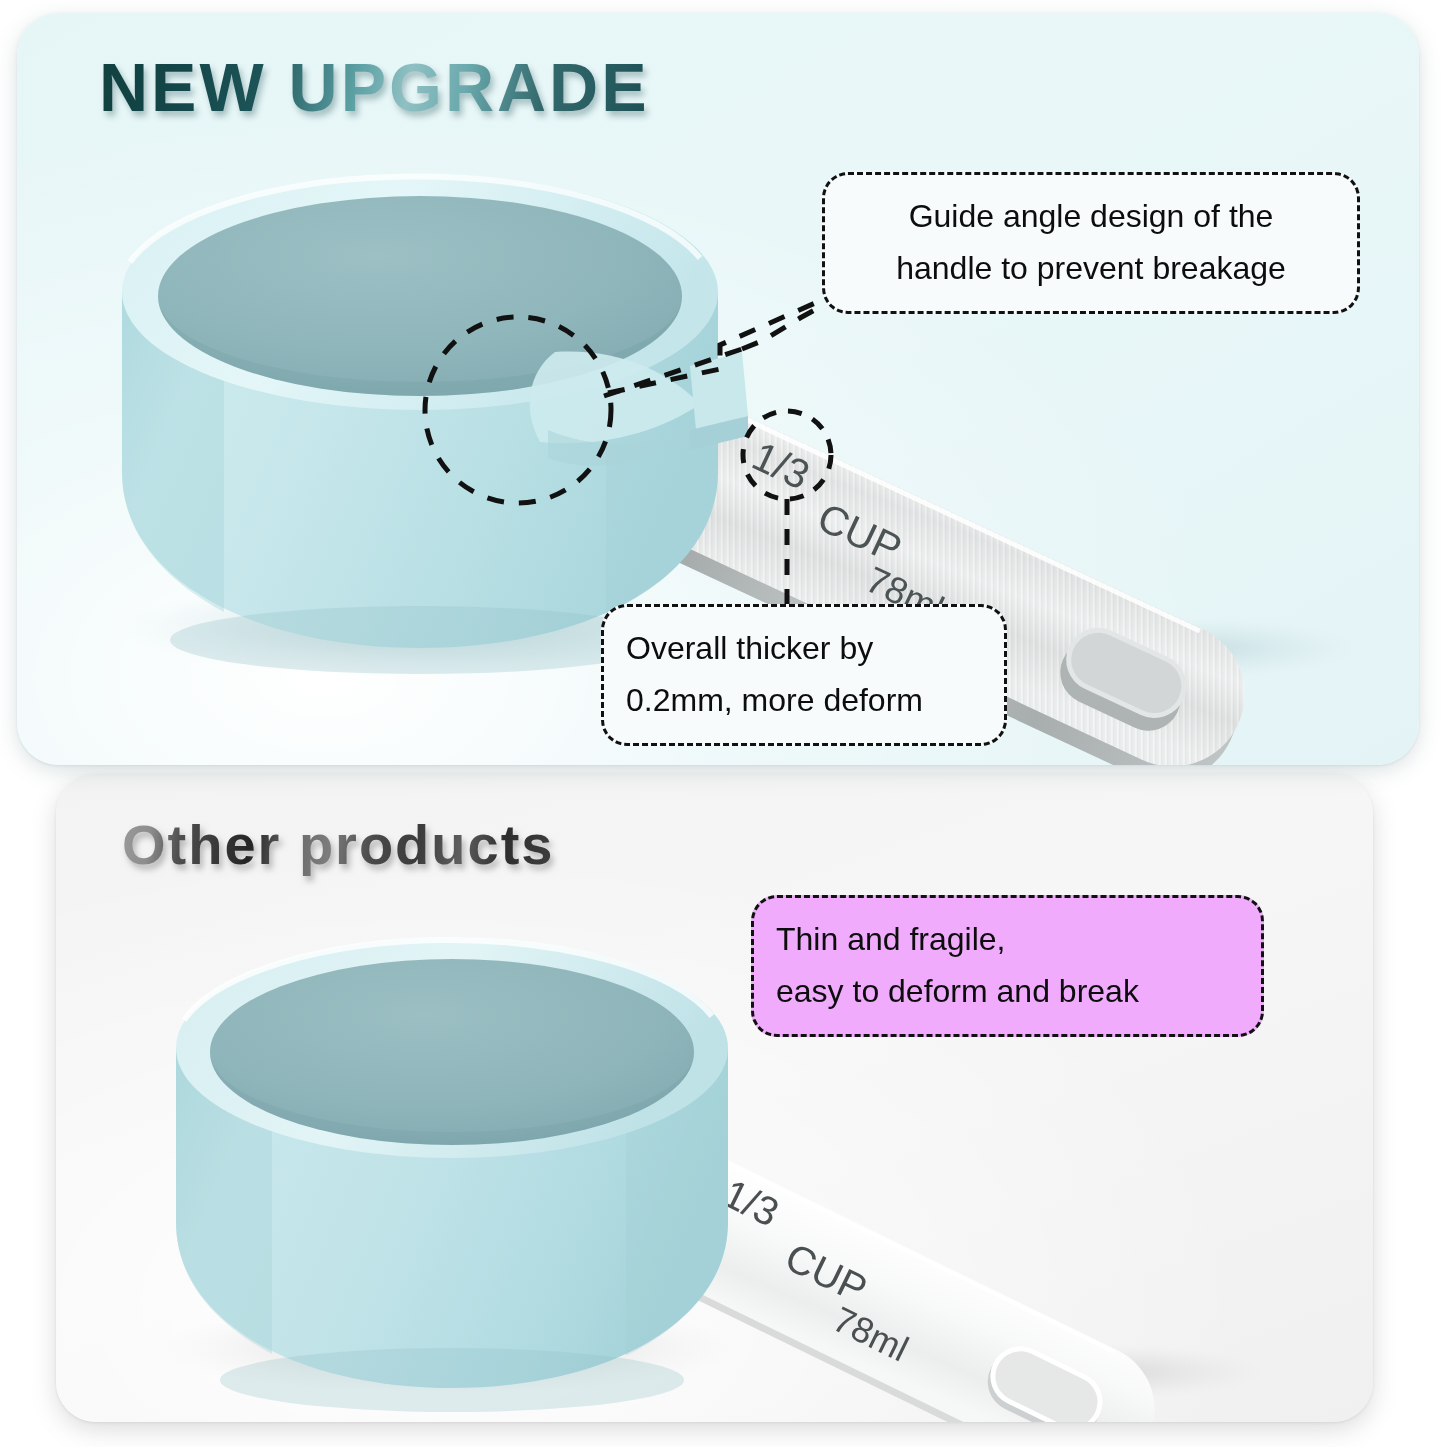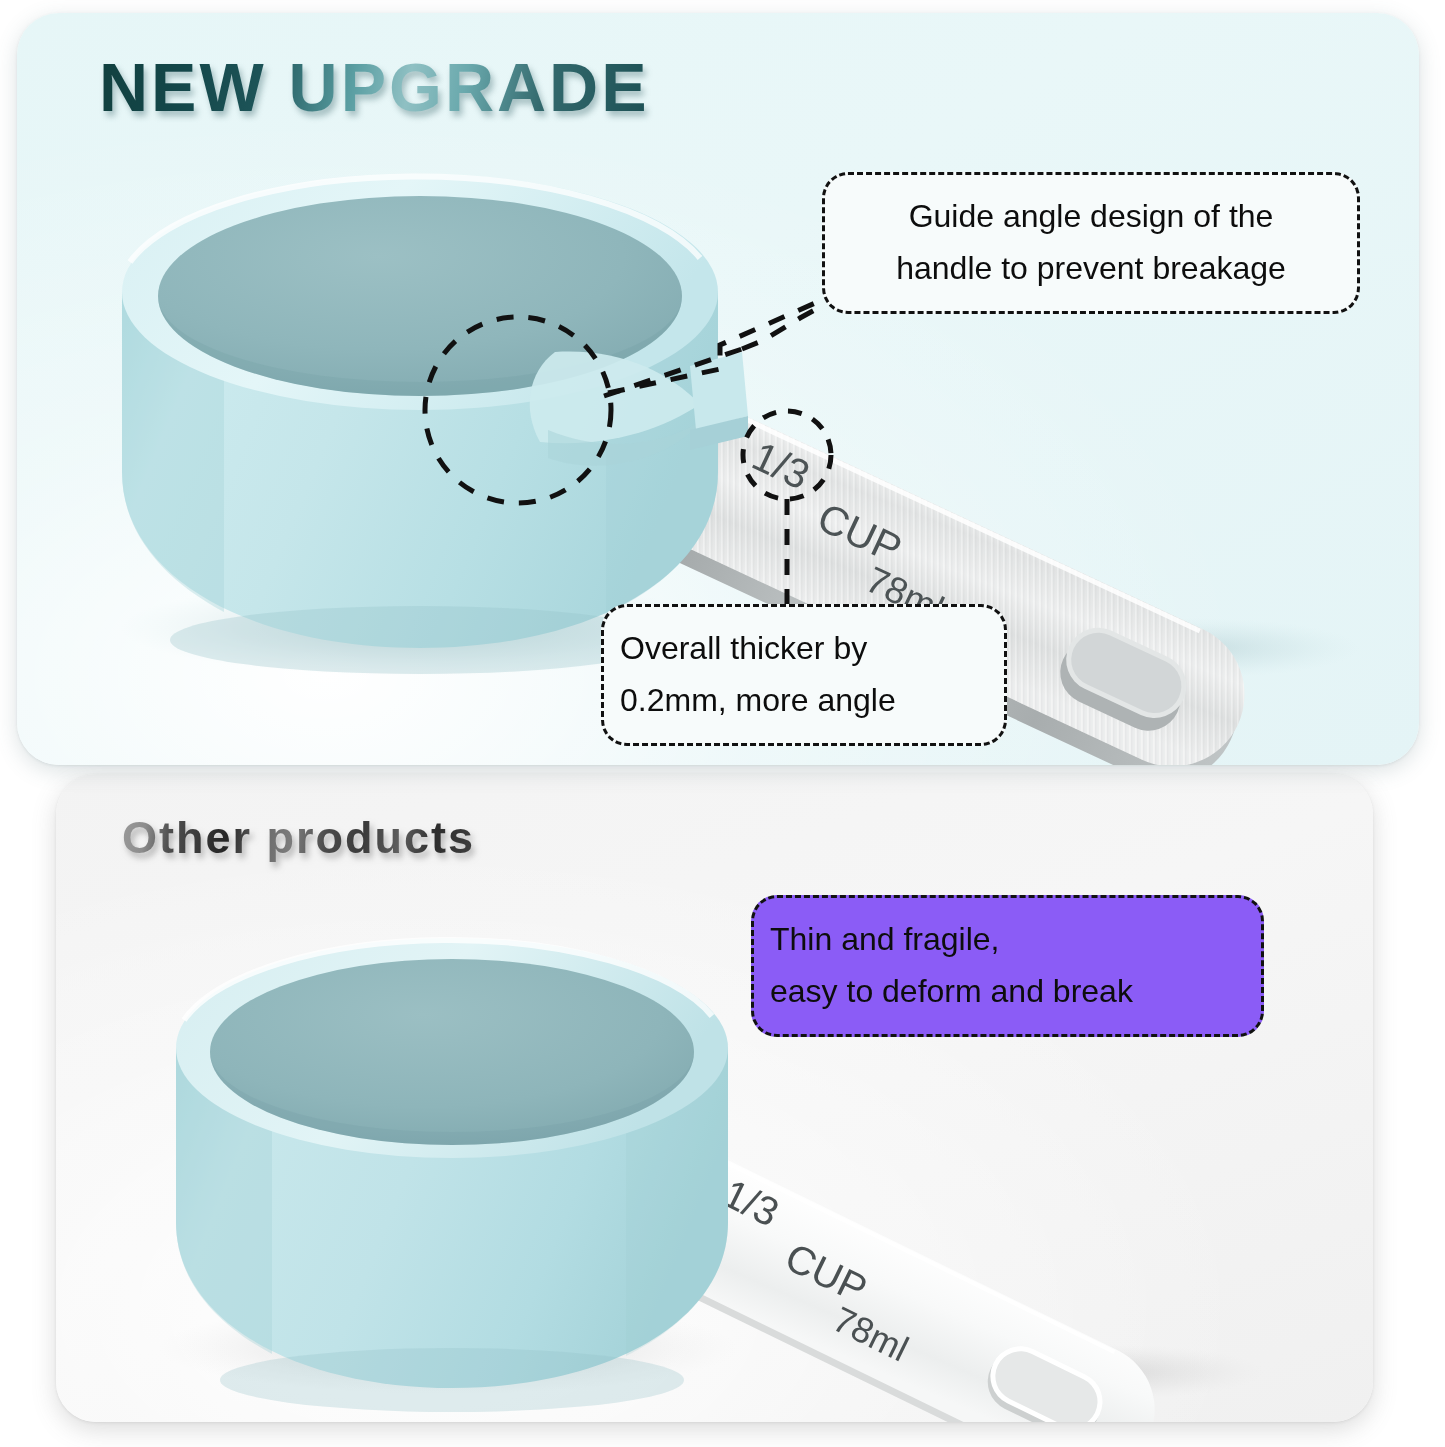--- a/index.html
+++ b/index.html
@@ -74,21 +74,21 @@
         #33696d 80%, #1c5054 100%);
     -webkit-background-clip: text;
     background-clip: text;
     -webkit-text-fill-color: transparent;
     filter: drop-shadow(3px 5px 3px rgba(80,120,125,0.45));
   }
 
   #title-other {
     left: 122px;
     top: 812px;
-    font-size: 45px;
+    font-size: 56px;
     letter-spacing: 2px;
     z-index: 6;
     color: #4a4a4a;
     background: linear-gradient(98deg,
         #9a9a9a 0%, #8d8d8d 7%, #4f4f4f 14%, #3a3a3a 22%,
         #252525 30%, #6a6a6a 40%, #7c7c7c 48%,
         #4a4a4a 58%, #3b3b3b 68%, #5e5e5e 78%,
         #2e2e2e 88%, #3f3f3f 100%);
     -webkit-background-clip: text;
     background-clip: text;
@@ -99,25 +99,25 @@
   
   .callout {
     position: absolute;
     box-sizing: border-box;
     border: 3px dashed #111111;
     border-radius: 26px;
     background: #f7fbfb;
     color: #0d0d0d;
     font-size: 32px;
     line-height: 1.62;
-    padding: 16px 16px;
+    padding: 16px 22px;
     z-index: 8;
     white-space: pre-line;
   }
-  .callout.on-gray { background: #8b5cf6; }
+  .callout.on-gray { background: #f0abfc; }
 
   #callout-guide-angle {
     left: 822px;
     top: 172px;
     width: 538px;
     text-align: center;
   }
 
   #callout-thicker {
     left: 601px;
@@ -383,18 +383,18 @@
   </svg>
 
   <div class="heading" id="title-upgrade">NEW UPGRADE</div>
 
   <div class="heading" id="title-other">Other products</div>
 
   <div class="callout" id="callout-guide-angle">Guide angle design of the
 handle to prevent breakage</div>
 
   <div class="callout" id="callout-thicker">Overall thicker by
-0.2mm, more angle</div>
+0.2mm, more deform</div>
 
   <div class="callout on-gray" id="callout-thin-fragile">Thin and fragile,
 easy to deform and break</div>
 
 </div>
 
 </body></html>

